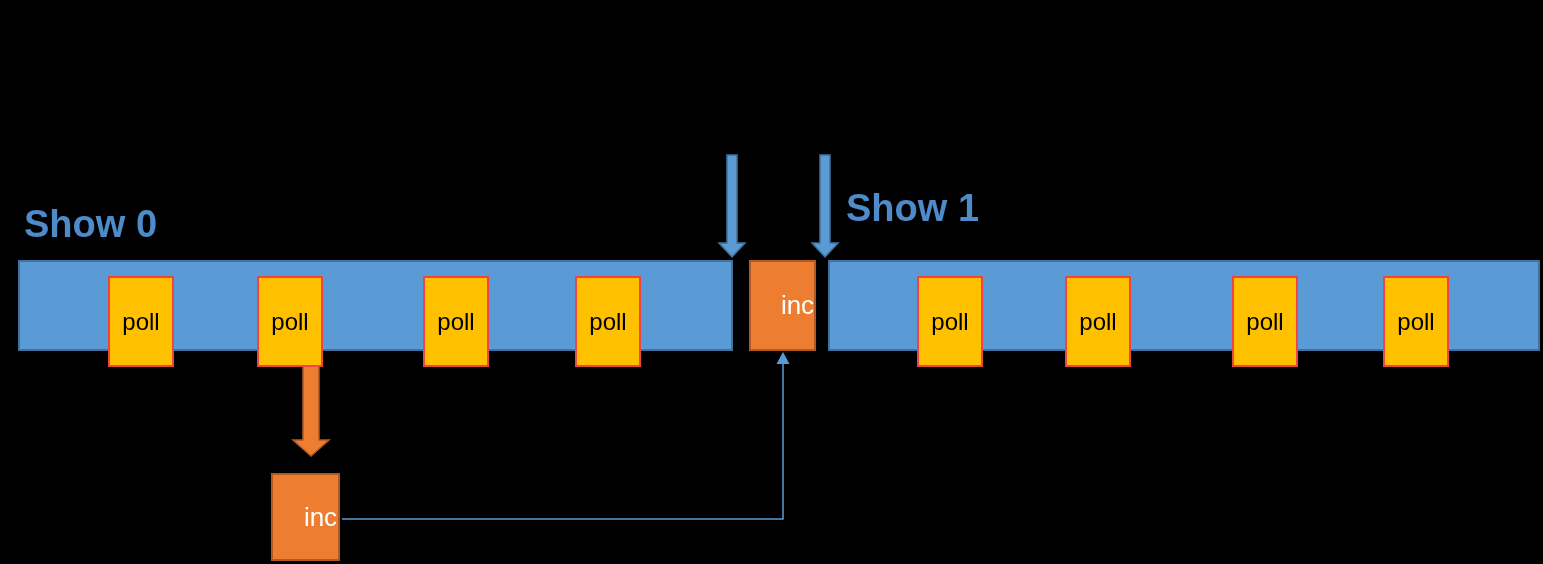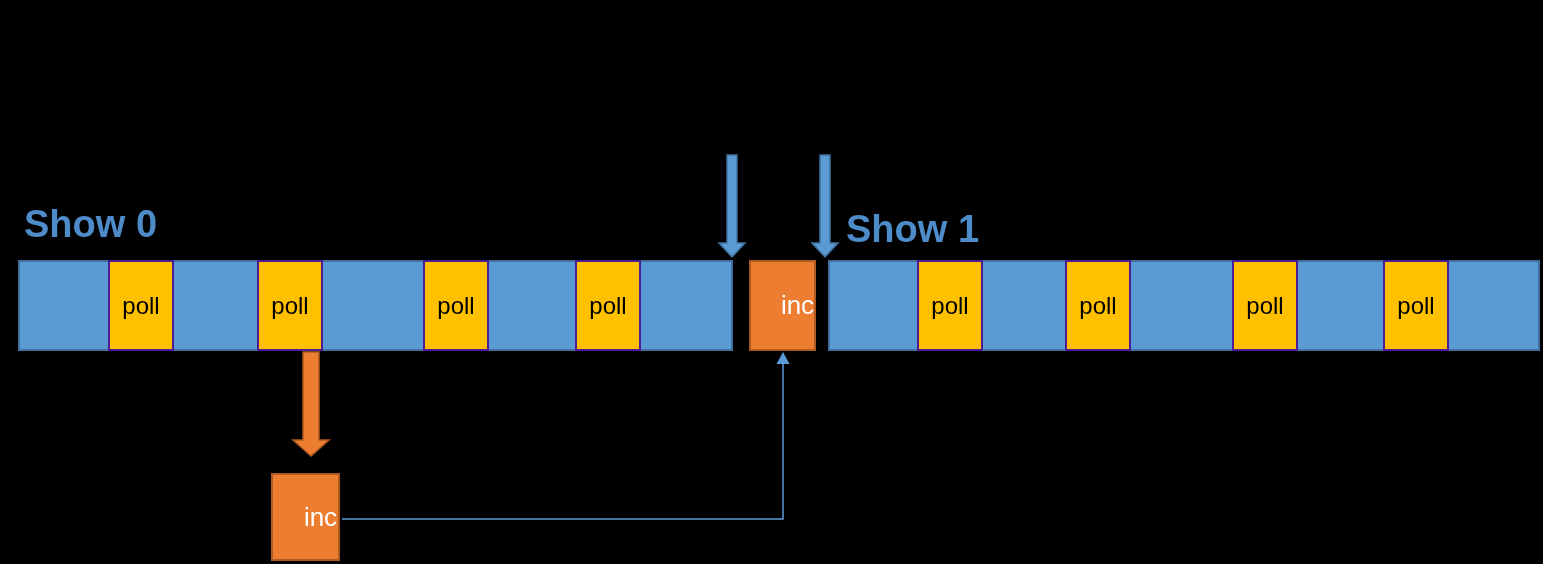--- a/index.html
+++ b/index.html
@@ -35,25 +35,25 @@
   }
   .bar-seg {
     position: absolute;
     top: 260px;
     height: 91px;
     background: #5B9BD5;
     border: 2px solid #41719C;
   }
   .poll {
     position: absolute;
-    top: 260px;
+    top: 276px;
     height: 91px;
     width: 66px;
     background: #FFC000;
-    border: 2px solid #4c1d95;
+    border: 2px solid #ef4444;
     color: #000000;
     font-size: 24px;
     display: flex;
     align-items: center;
     justify-content: center;
   }
   .inc {
     position: absolute;
     background: #ED7D31;
     border: 2px solid #AE5A21;
@@ -88,21 +88,21 @@
 
     <polygon points="820,155 830,155 830,243 838,243 825,257 812,243 820,243" fill="#5B9BD5" stroke="#41719C" stroke-width="1.5"></polygon>
 
     <polygon points="303,352 319,352 319,440 329,440 311,456 293,440 303,440" fill="#ED7D31" stroke="#AE5A21" stroke-width="1.5"></polygon>
 
     <polyline points="342,519 783,519 783,363" fill="none" stroke="#5B9BD5" stroke-width="1.5"></polyline>
     <polygon points="783,352 776.5,364 789.5,364" fill="#5B9BD5"></polygon>
   </svg>
 
   <div class="heading" style="left:24px; top:205px;">Show 0</div>
-  <div class="heading" style="left:846px; top:210px;">Show 1</div>
+  <div class="heading" style="left:846px; top:189px;">Show 1</div>
 
   <div class="bar-seg" style="left:18px; width:715px;"></div>
   <div class="bar-seg" style="left:828px; width:712px;"></div>
 
   <div class="poll" style="left:108px;">poll</div>
   <div class="poll" style="left:257px;">poll</div>
   <div class="poll" style="left:423px;">poll</div>
   <div class="poll" style="left:575px;">poll</div>
 
   <div class="poll" style="left:917px;">poll</div>

